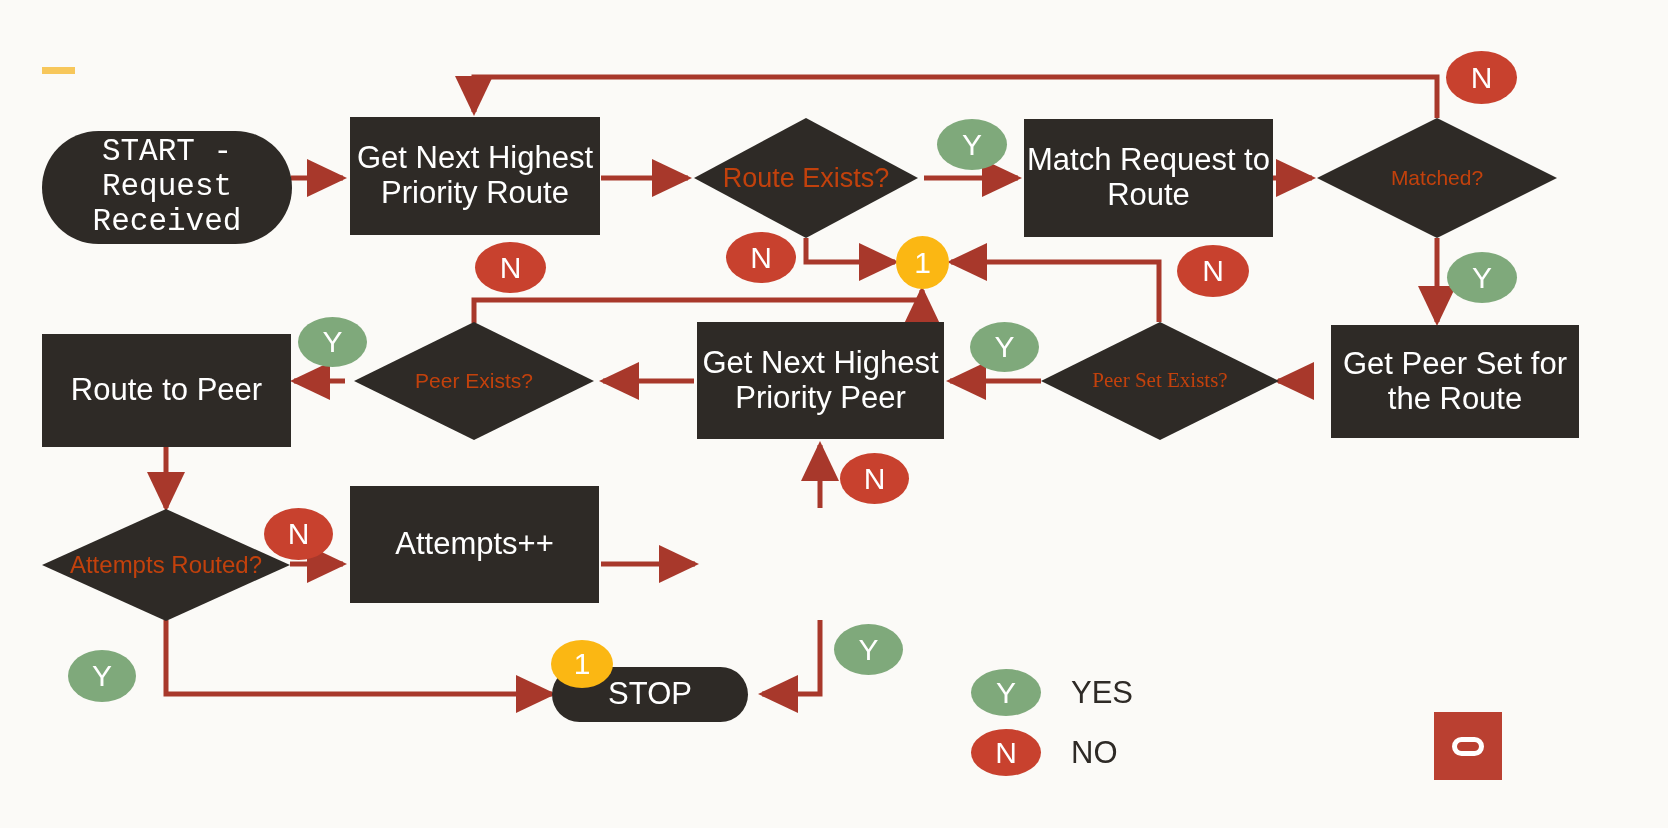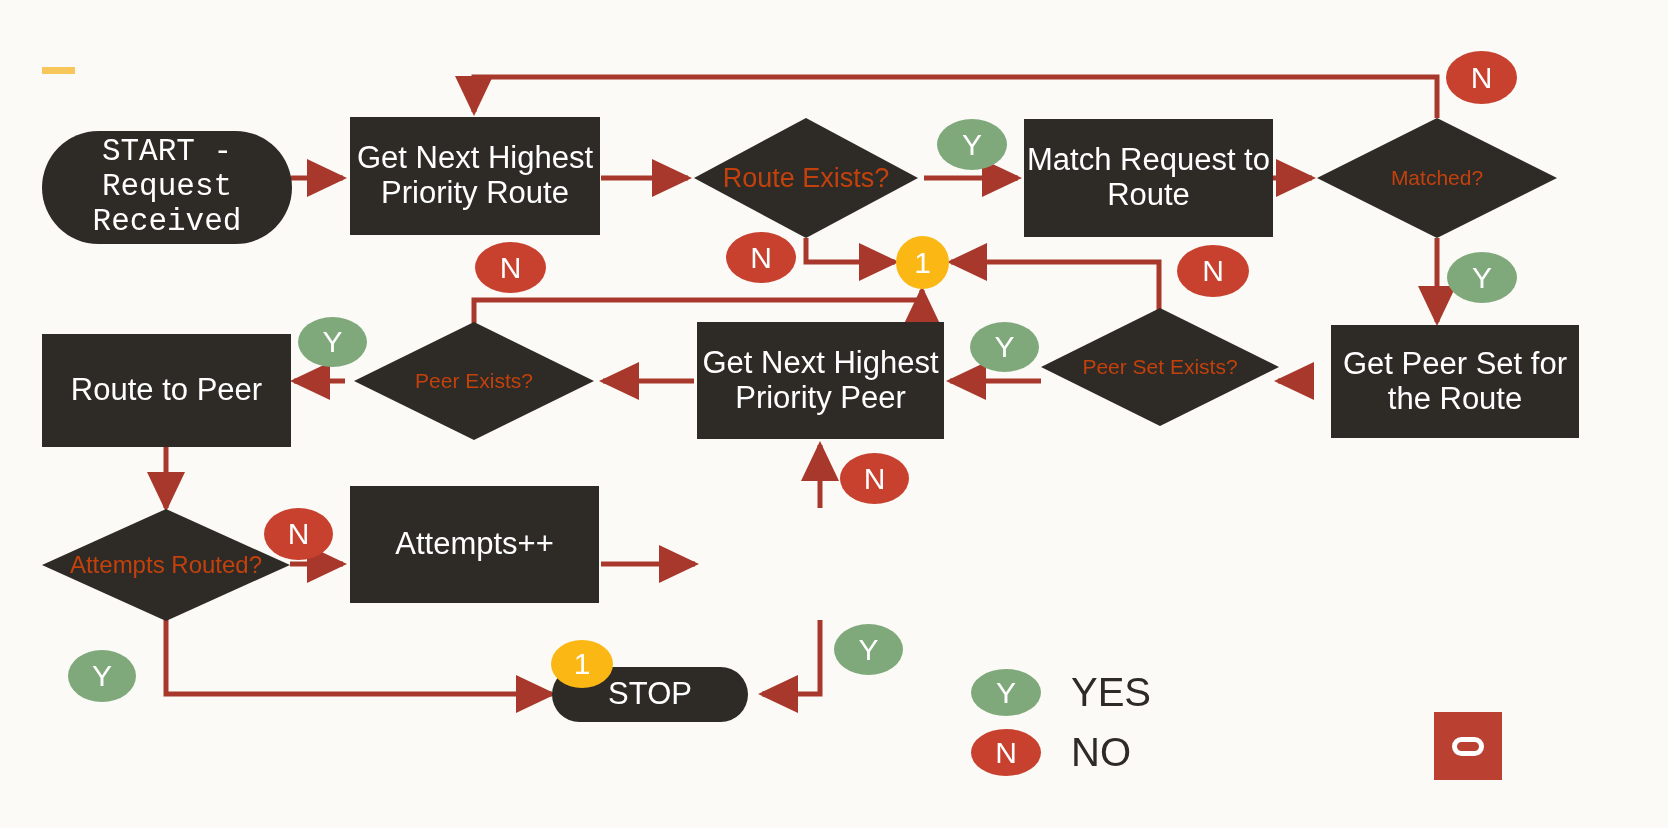--- a/index.html
+++ b/index.html
@@ -88,21 +88,21 @@
     display: flex;
     align-items: center;
     justify-content: center;
     color: #FFFFFF;
     font-size: 30px;
   }
   .legend-chip.yes { background: #7FA97B; }
   .legend-chip.no  { background: #C8412E; }
   .legend-text {
     color: #2E2A26;
-    font-size: 40px;
+    font-size: 31px;
     text-align: right;
   }
   #accent-dash {
     position: absolute;
     left: 42px; top: 67px;
     width: 33px; height: 7px;
     background: #F7C75B;
     z-index: 4;
   }
   #oracle-logo {
@@ -202,21 +202,21 @@
     <svg width="240" height="120" viewBox="0 0 240 120" xmlns="http://www.w3.org/2000/svg">
       <polygon points="120,0 240,60 120,120 0,60" fill="#2E2A26"></polygon>
     </svg>
     <div class="dlabel sm">Matched?</div>
   </div>
 
   <div class="node proc" style="left:1311px; top:325px; width:248px; height:113px;margin-left:20px;">
     <span>Get Peer Set for the Route</span>
   </div>
 
-  <div class="diamond" style="left:1041px; top:308px; width:238px; height:118px;">
+  <div class="diamond" style="left:1041px; top:322px; width:238px; height:118px;font-family:Liberation Serif, serif;">
     <svg width="238" height="118" viewBox="0 0 238 118" xmlns="http://www.w3.org/2000/svg">
       <polygon points="119,0 238,59 119,118 0,59" fill="#2E2A26"></polygon>
     </svg>
     <div class="dlabel sm">Peer Set Exists?</div>
   </div>
 
   <div class="node proc" style="left:697px; top:322px; width:247px; height:117px;">
     <span>Get Next Highest Priority Peer</span>
   </div>
 

